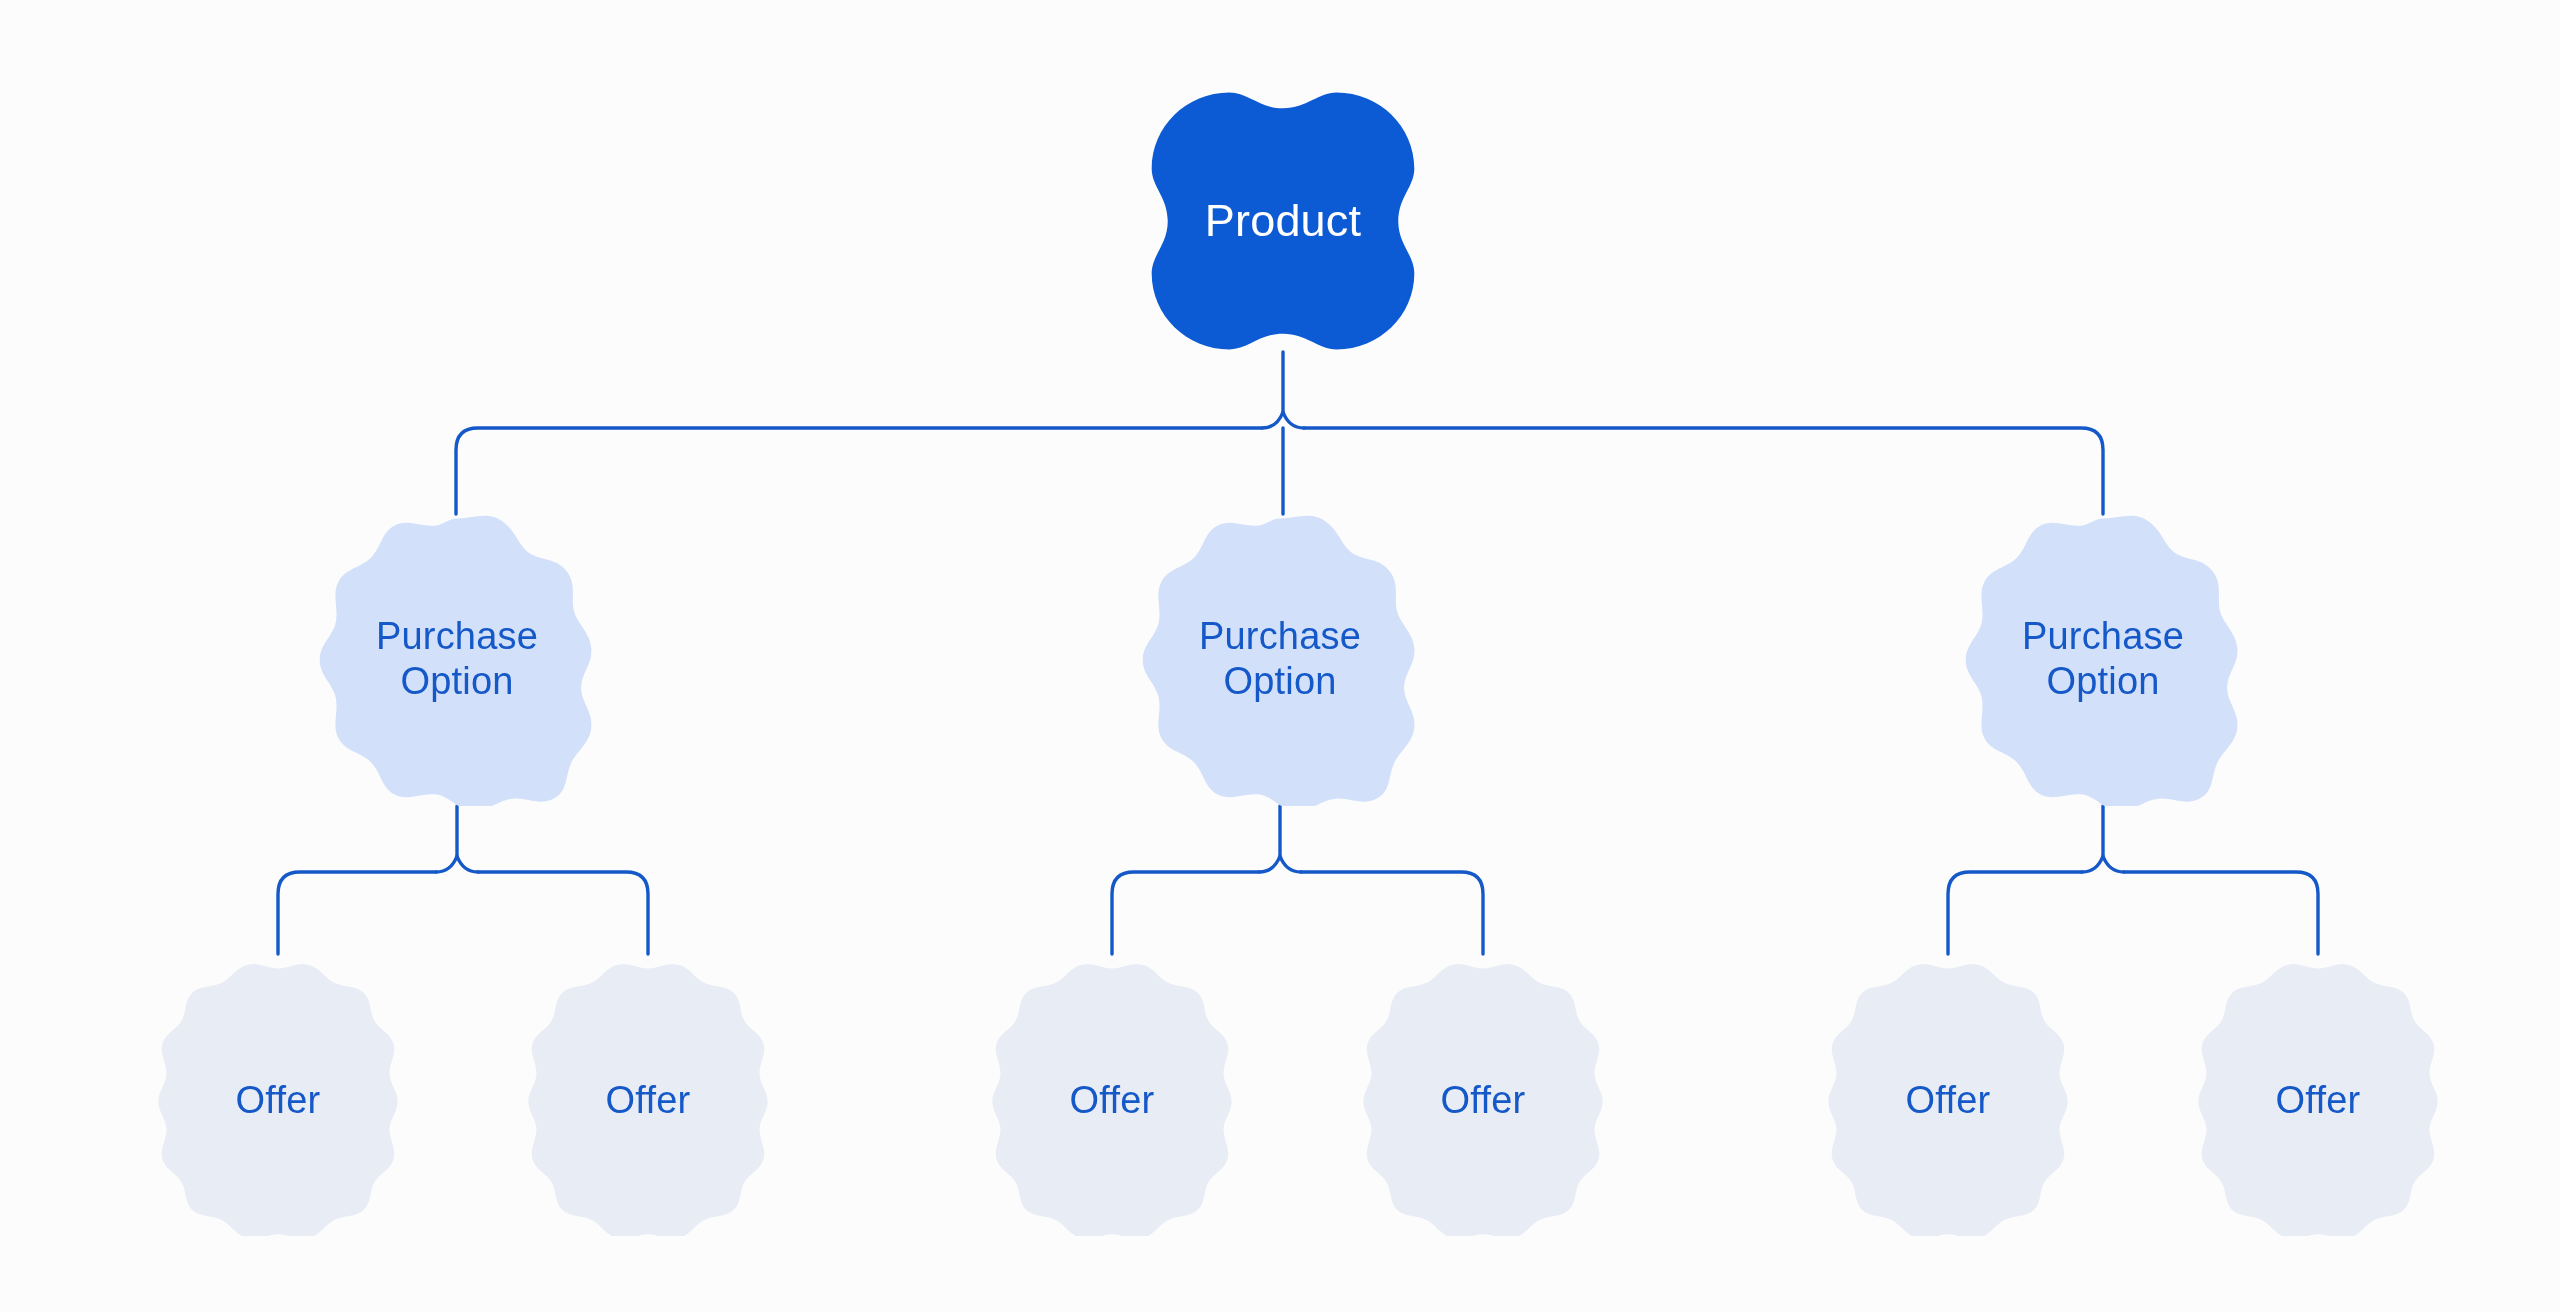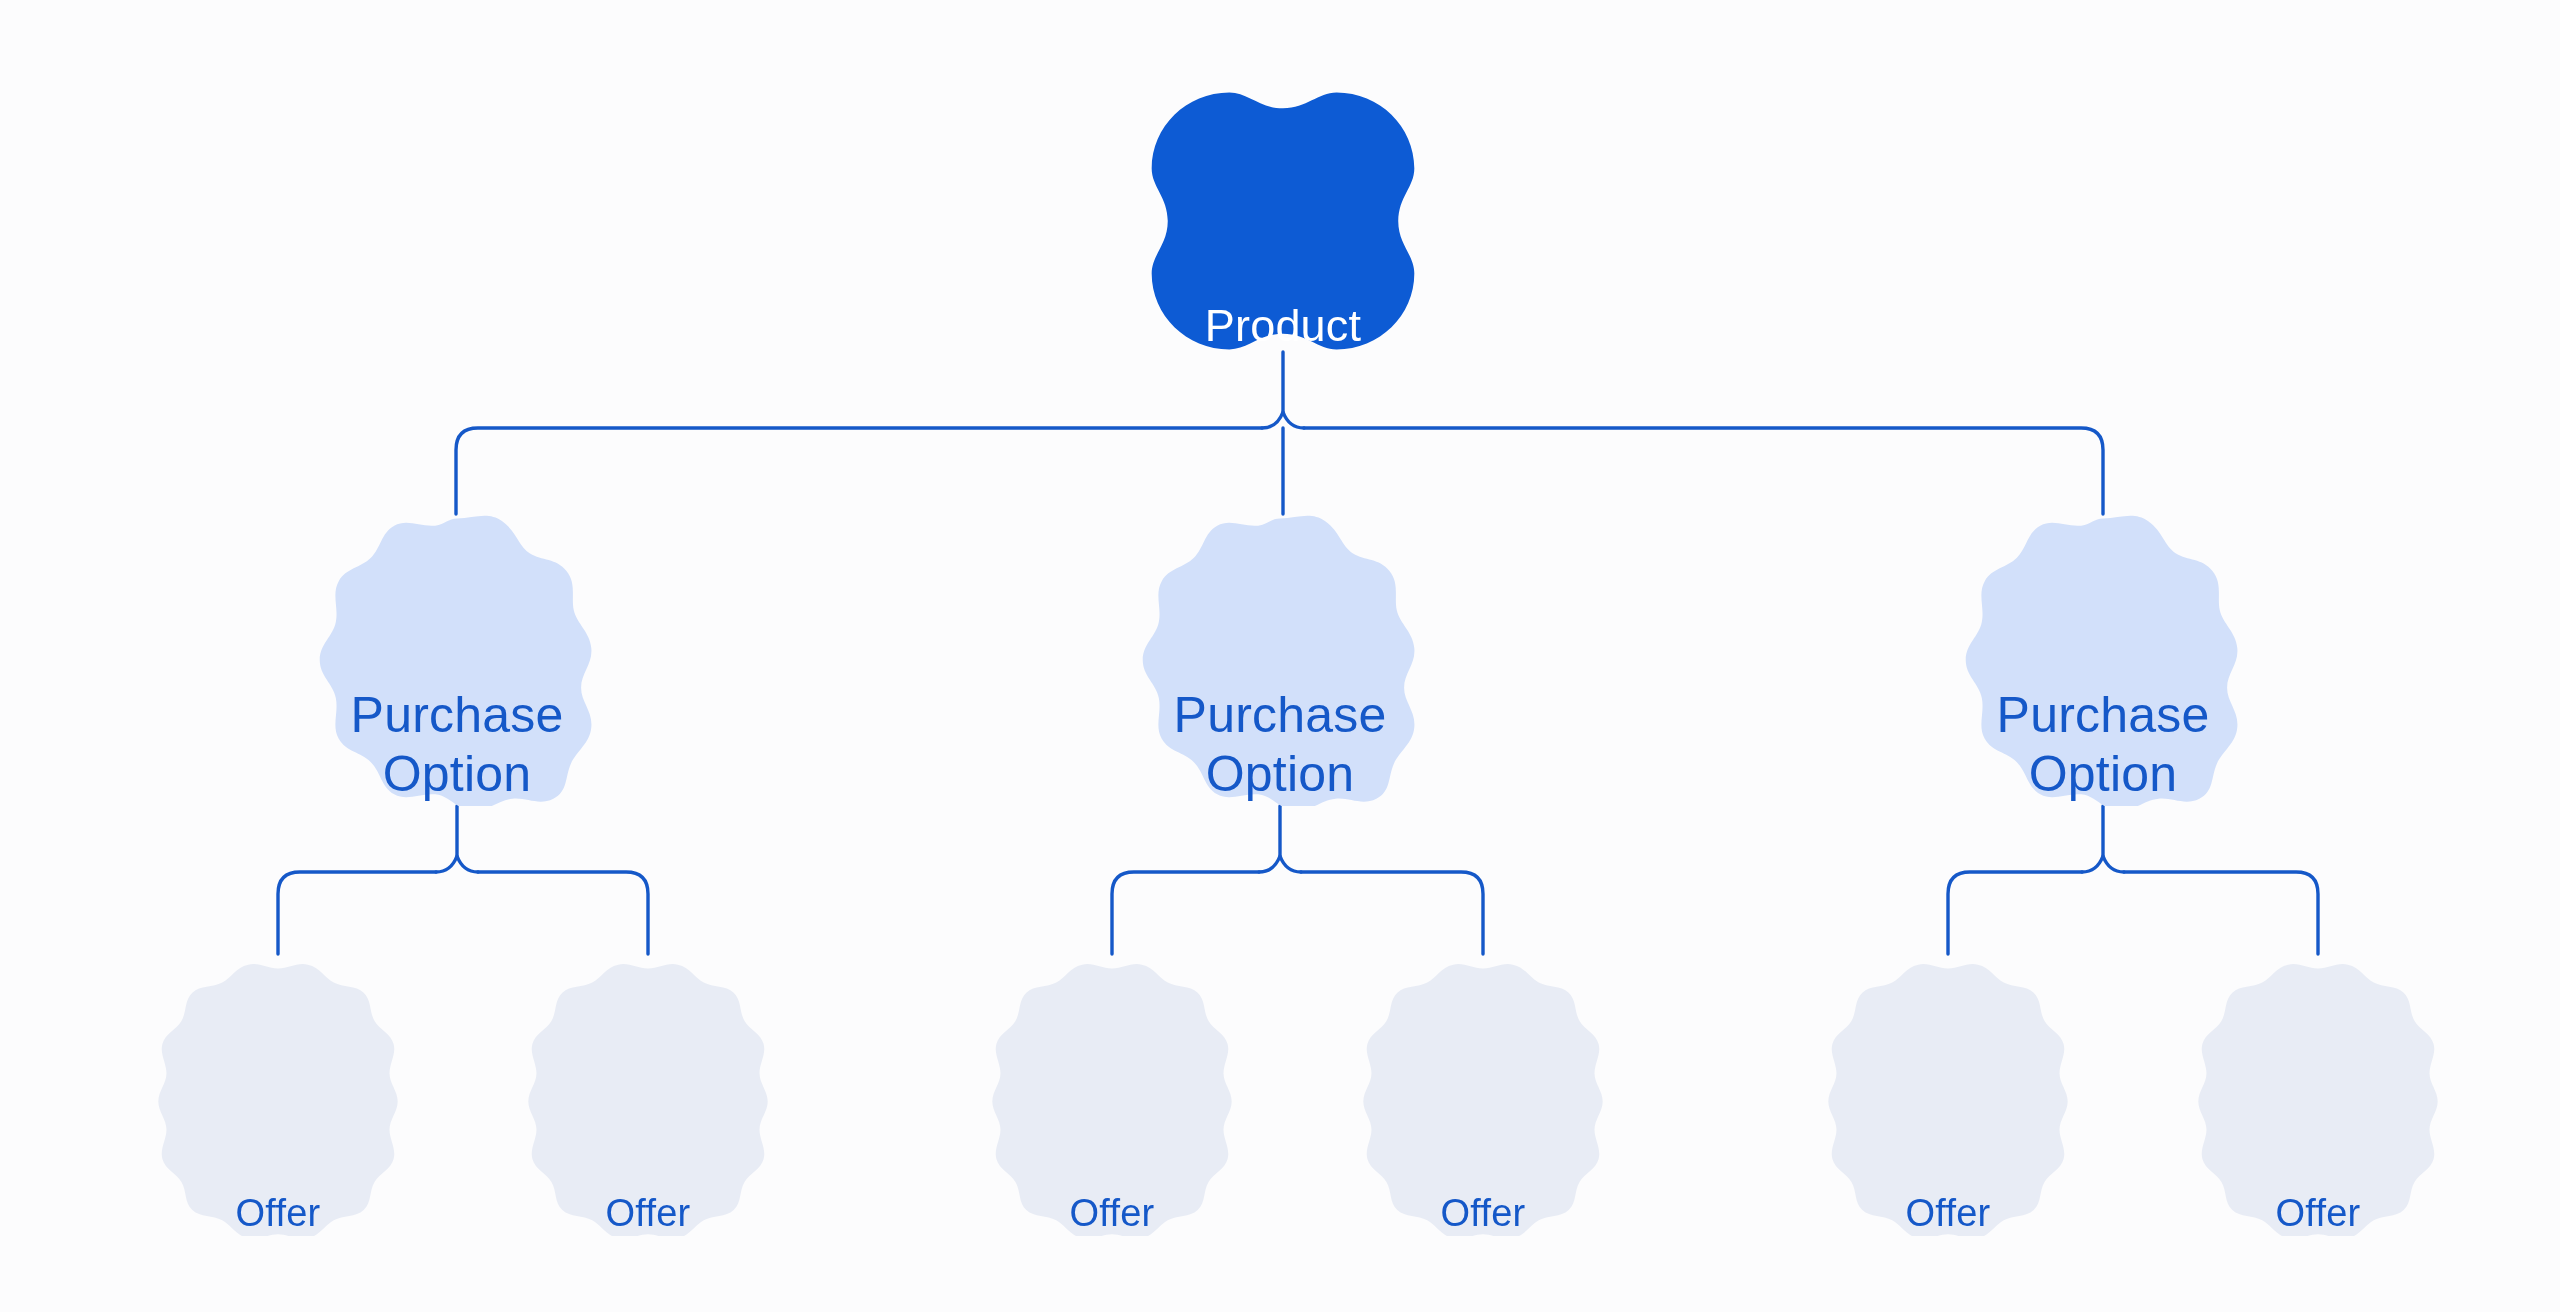--- a/index.html
+++ b/index.html
@@ -24,21 +24,21 @@
     position: absolute;
     left: 0;
     top: 0;
     width: 2560px;
     height: 1312px;
     pointer-events: none;
   }
   .node {
     position: absolute;
     display: flex;
-    align-items: flex-end;
+    align-items: center;
     justify-content: center;
     text-align: center;
     line-height: 1.18;
     box-sizing: border-box;
   }
   .node-label {
     position: relative;
     z-index: 2;
     display: block;
     white-space: pre-line;
@@ -59,21 +59,21 @@
     left: 1149px;
     top: 90px;
     font-size: 45px;
     font-weight: 400;
     color: #ffffff;
   }
   
   .node-mid {
     width: 292px;
     height: 292px;
-    font-size: 50px;
+    font-size: 38px;
     font-weight: 400;
     color: #1558c8;
     top: 514px;
   }
   .node-mid .node-label { padding-bottom: 2px; }
   
   .node-leaf {
     width: 272px;
     height: 272px;
     font-size: 38px;

